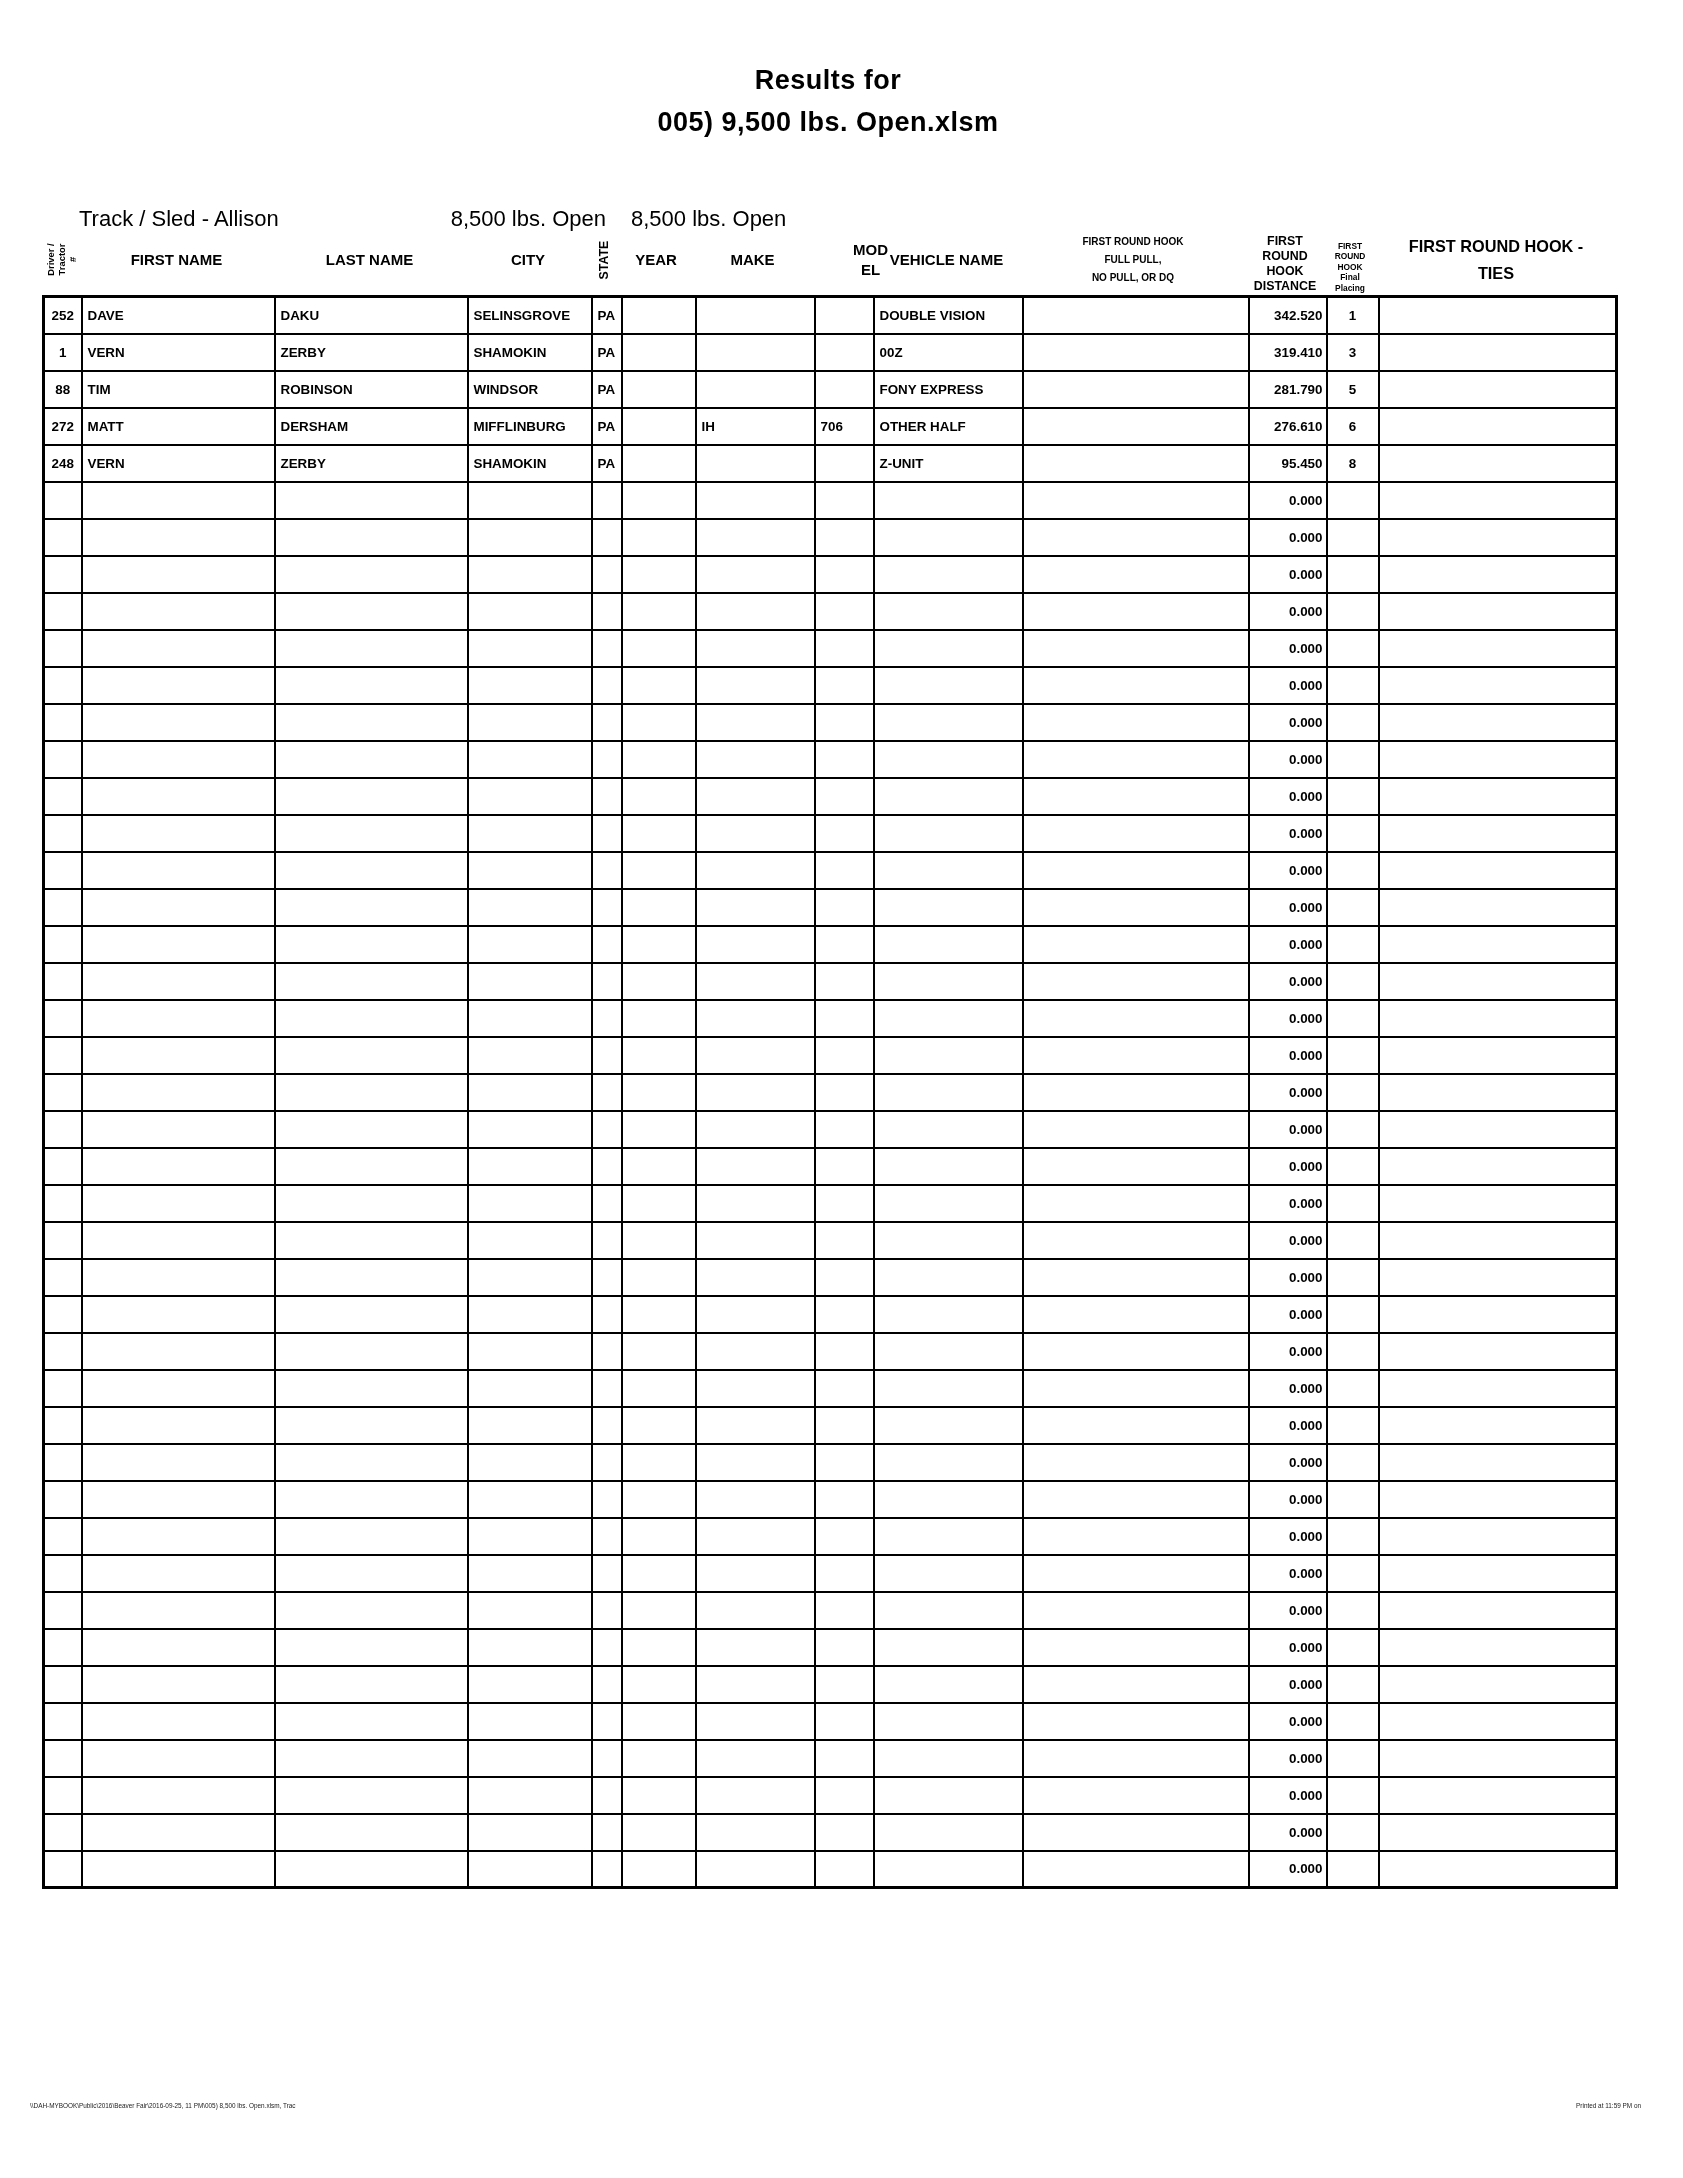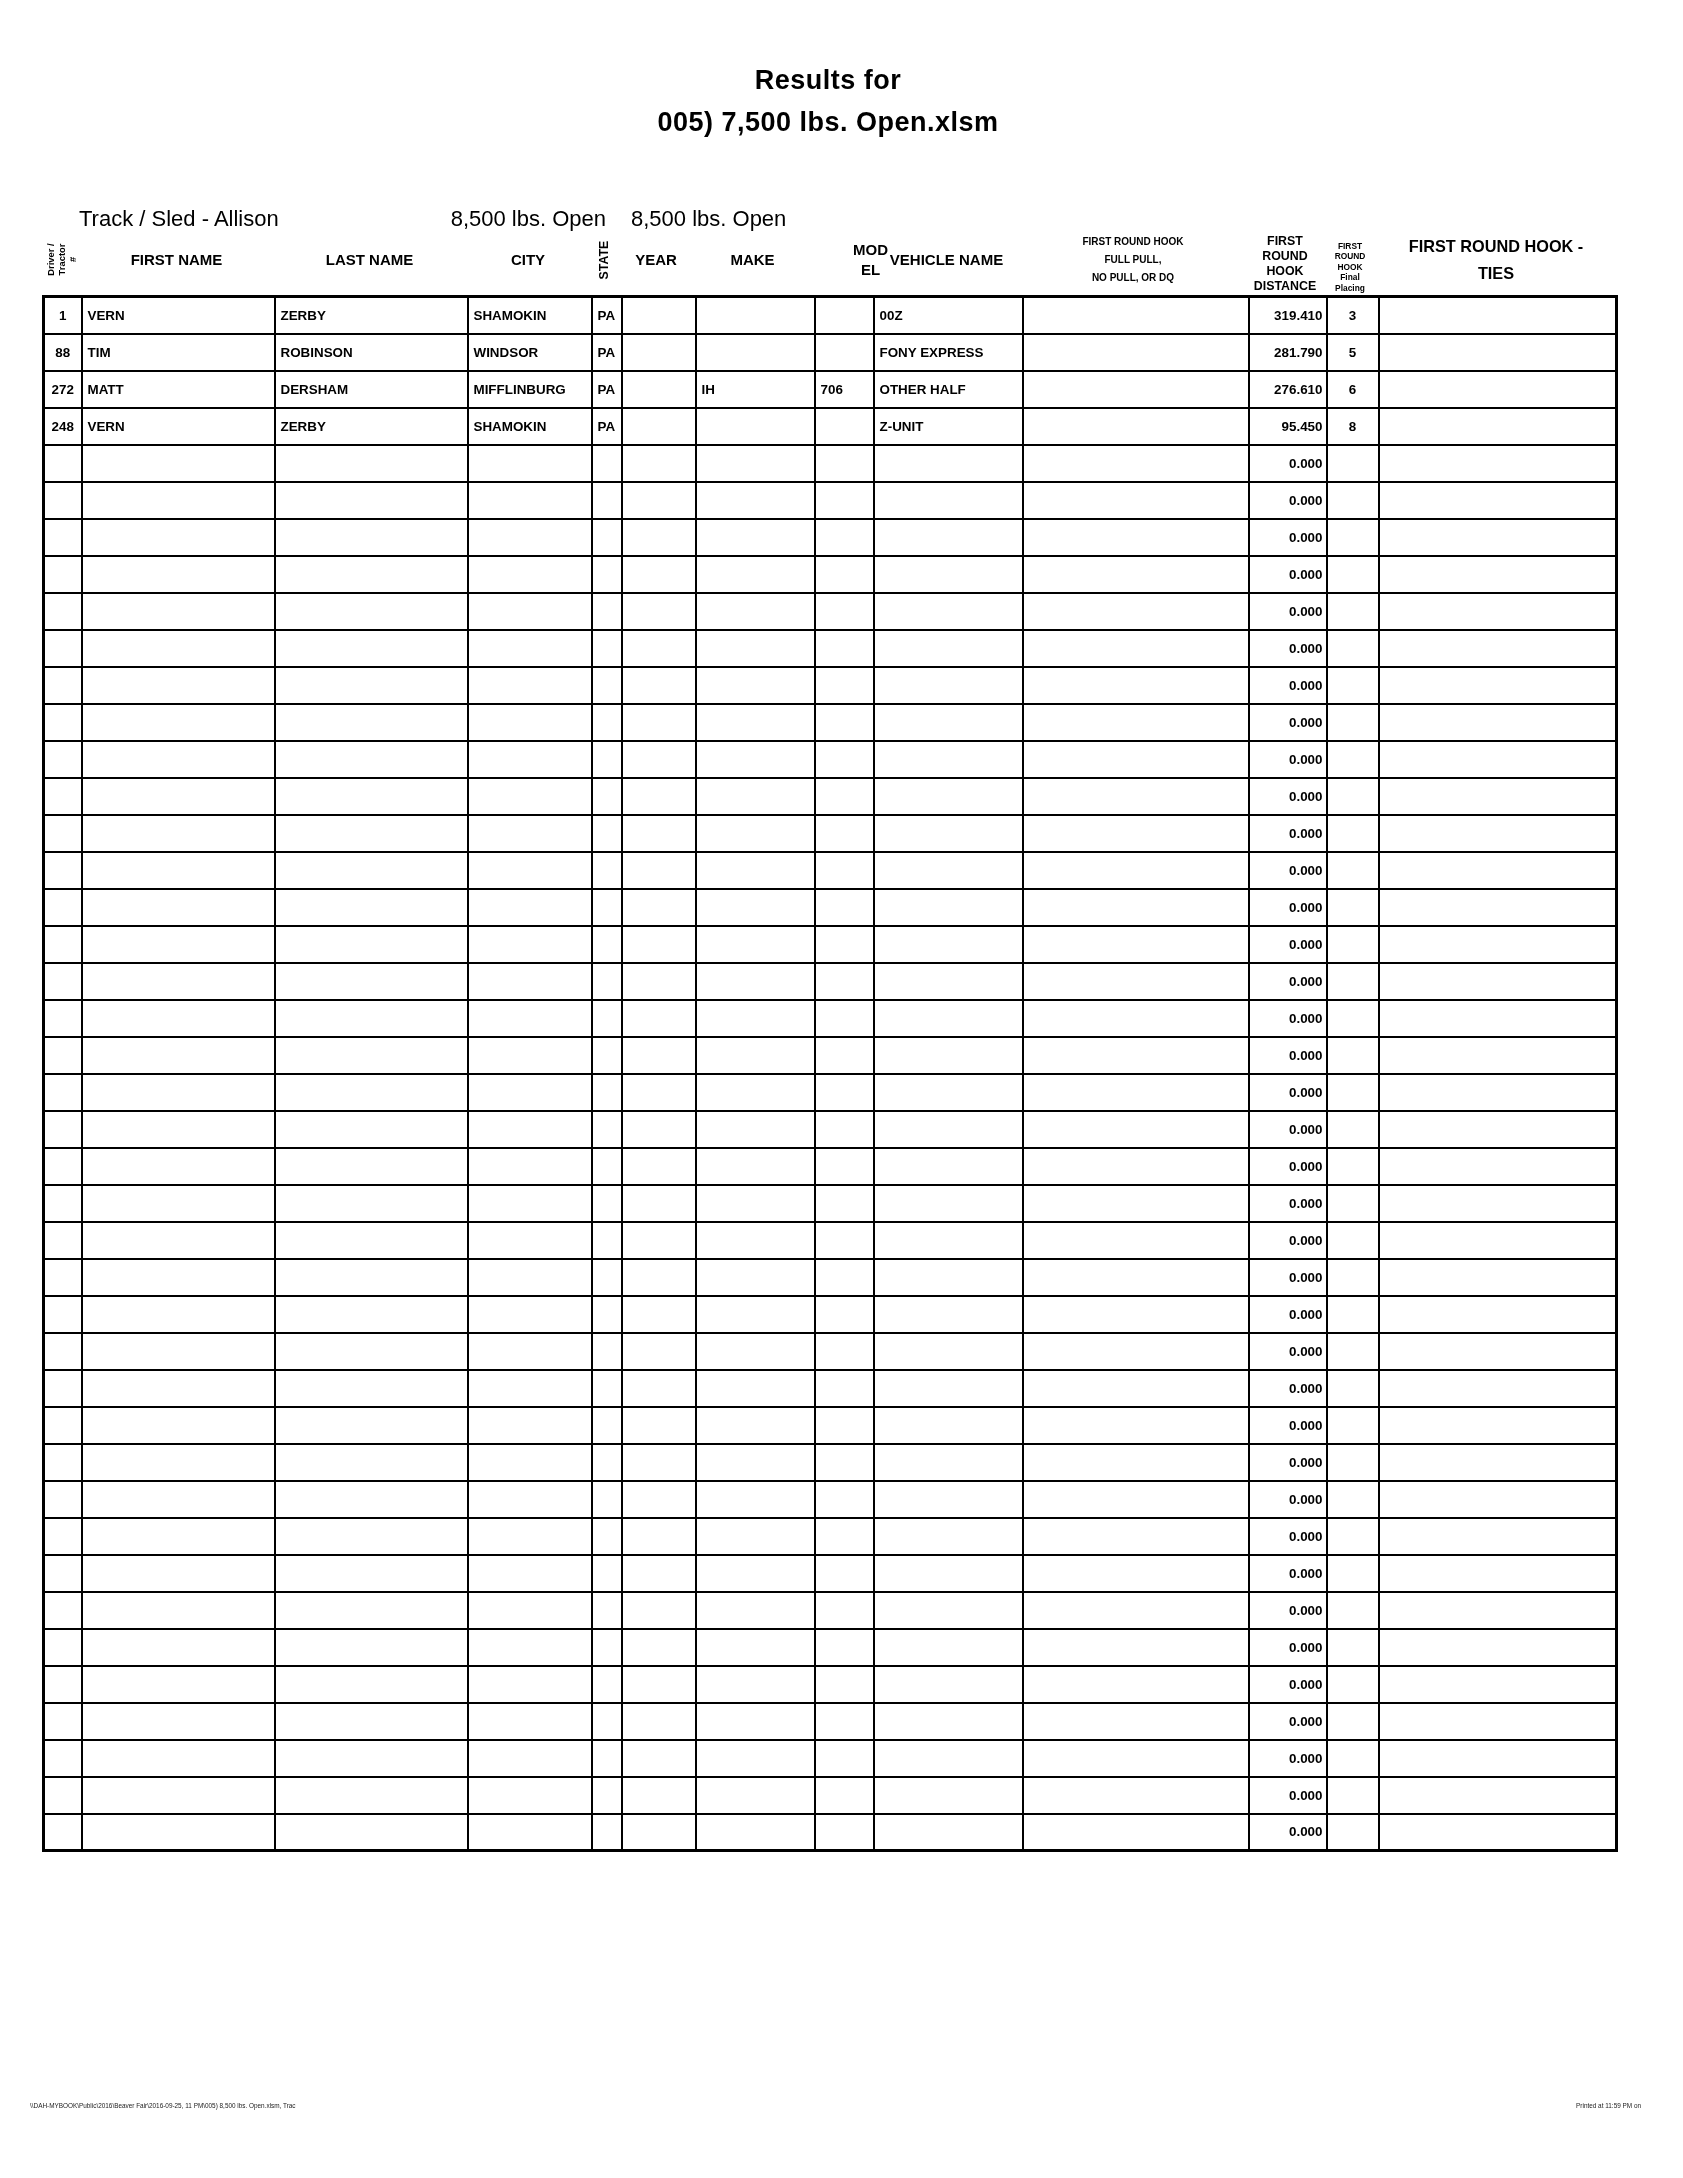--- a/index.html
+++ b/index.html
@@ -41,21 +41,21 @@
 
   
   .footer { position:absolute; top:2102px; font-size:6.4px; color:#222; white-space:nowrap; }
   #footer-left  { left:30px; }
   #footer-right { left:1386px; width:255px; text-align:right; }
 </style>
 </head>
 <body>
 
 <div class="title-line" id="title1">Results for</div>
-<div class="title-line" id="title2">005) 7,500 lbs. Open.xlsm</div>
+<div class="title-line" id="title2">005) 9,500 lbs. Open.xlsm</div>
 
 <div class="meta" id="meta-track">Track / Sled - Allison</div>
 <div class="meta" id="meta-class1">8,500 lbs. Open</div>
 <div class="meta" id="meta-class2">8,500 lbs. Open</div>
 
 <div id="colheads">
   <div class="hcell rot-driver" style="left:0;width:38px;">
       <span class="rot">Driver /
 Tractor #</span>
     </div>
@@ -98,20 +98,35 @@
         <col style="width:119px">
         <col style="width:59px">
       <col style="width:149px">
         <col style="width:226px">
         <col style="width:78px">
         <col style="width:52px">
       <col style="width:238px">
     </colgroup>
     <tbody id="tbody">
         <tr>
+          <td class="t-center">252</td>
+          <td class="t-left">DAVE</td>
+          <td class="t-left">DAKU</td>
+          <td class="t-left">SELINSGROVE</td>
+          <td class="t-left">PA</td>
+          <td class="t-left"></td>
+          <td class="t-left"></td>
+          <td class="t-left"></td>
+          <td class="t-left">DOUBLE VISION</td>
+          <td class="t-left"></td>
+          <td class="t-right">342.520</td>
+          <td class="t-center">1</td>
+          <td class="t-left"></td>
+        </tr>
+        <tr>
           <td class="t-center">1</td>
           <td class="t-left">VERN</td>
           <td class="t-left">ZERBY</td>
           <td class="t-left">SHAMOKIN</td>
           <td class="t-left">PA</td>
           <td class="t-left"></td>
           <td class="t-left"></td>
           <td class="t-left"></td>
           <td class="t-left">00Z</td>
           <td class="t-left"></td>

